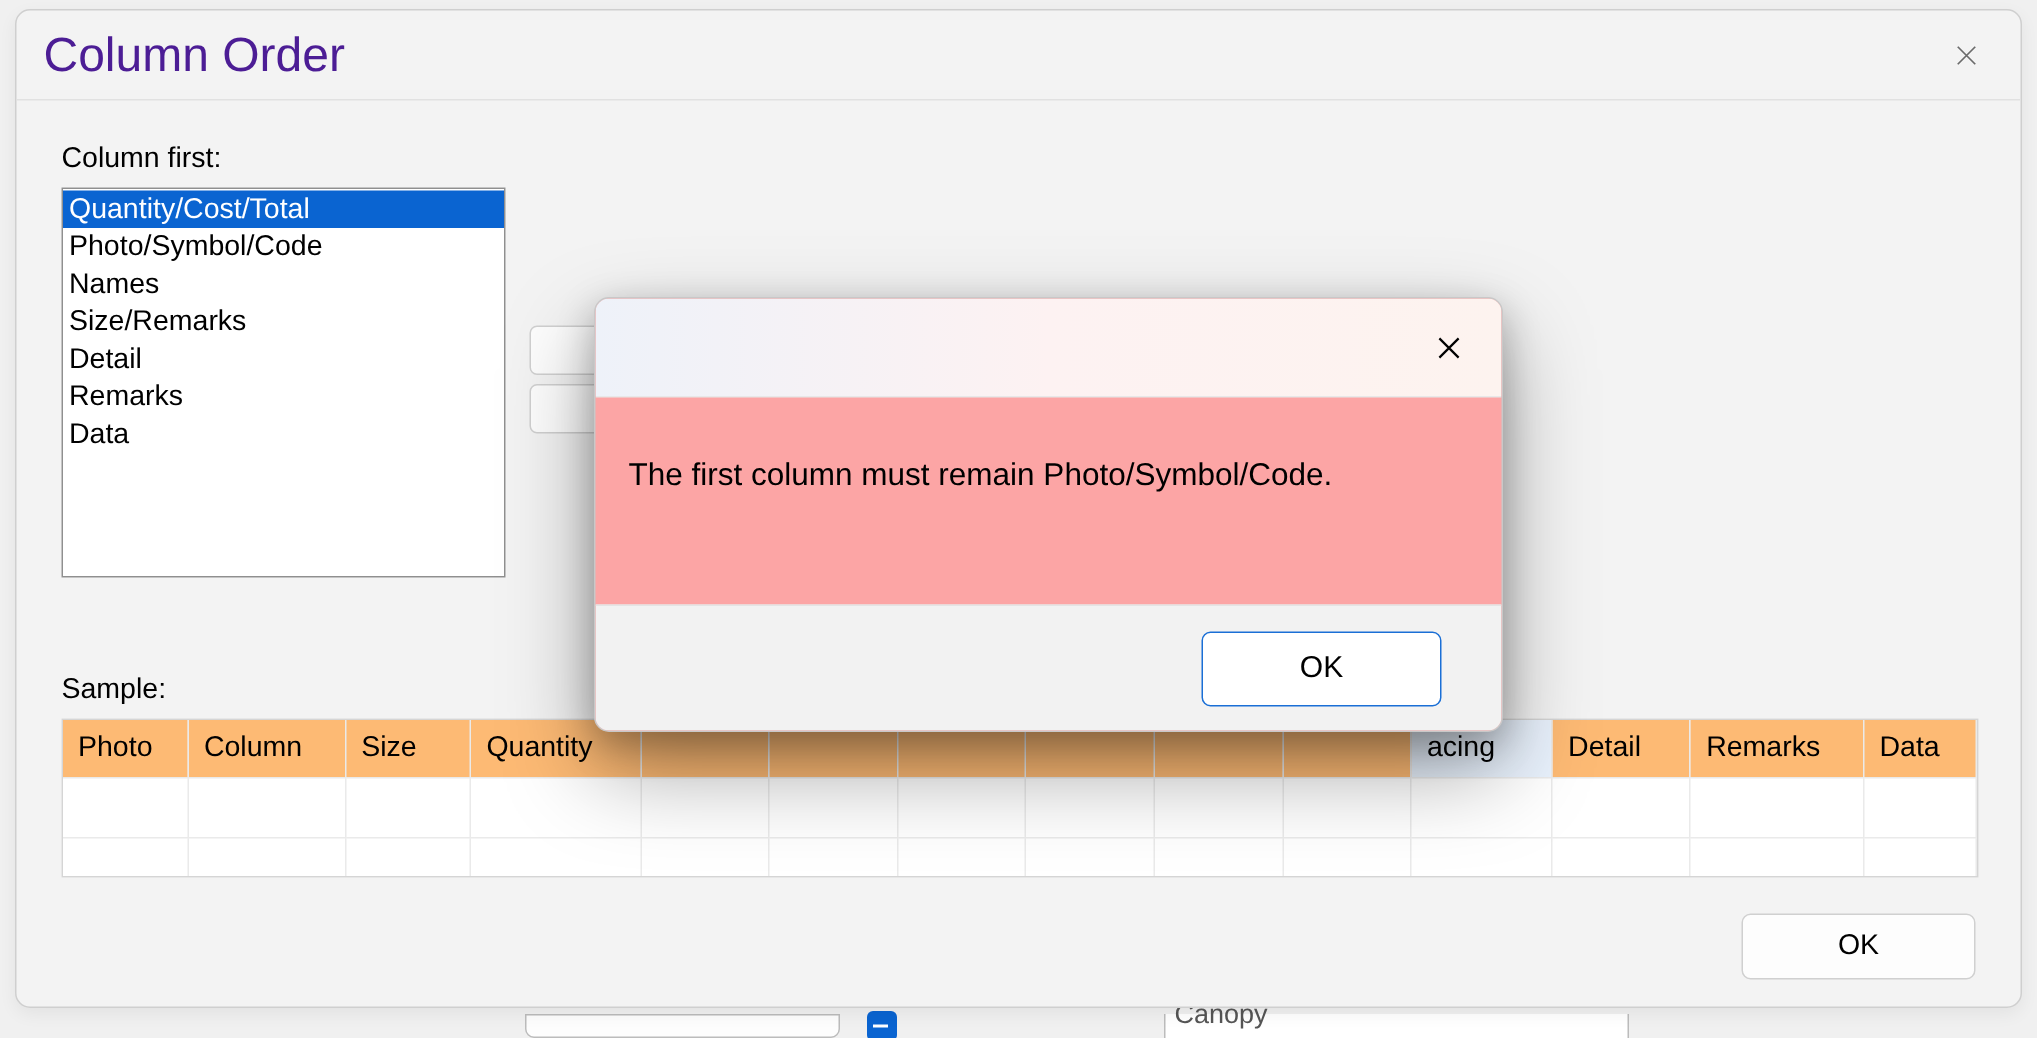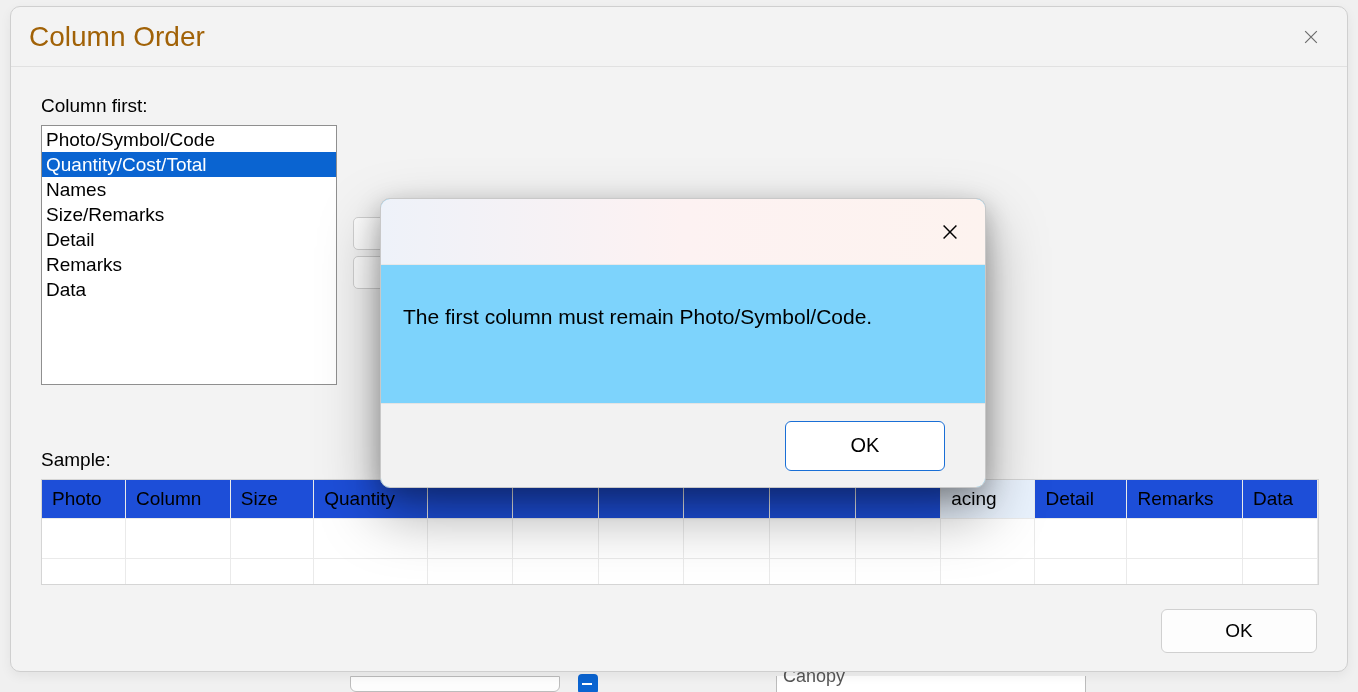--- a/index.html
+++ b/index.html
@@ -23,22 +23,22 @@
     box-shadow: 0 4px 12px rgba(0,0,0,0.06);
   }
   .dialog-titlebar {
     height: 60px;
     display: flex;
     align-items: center;
     padding: 0 22px 0 18px;
     border-bottom: 1px solid #e1e1e1;
   }
   .dialog-title {
-    font-size: 28px;
-    color: #a16207;
+    font-size: 32px;
+    color: #4c1d95;
     font-weight: 400;
   }
   .dialog-close {
     margin-left: auto;
     width: 28px; height: 28px;
     display: flex; align-items: center; justify-content: center;
     color: #6b6b6b;
     cursor: pointer;
   }
   .dialog-close svg { width: 20px; height: 20px; stroke: currentColor; stroke-width: 1.4; }
@@ -106,21 +106,21 @@
     width: 100%;
     table-layout: fixed;
     font-size: 19px;
   }
   .sample-table th {
     text-align: left;
     font-weight: 400;
     padding: 6px 10px;
     border-right: 1px solid #eaeaea;
     border-bottom: 1px solid #eaeaea;
-    background: #1d4ed8;
+    background: #fdba74;
     height: 38px;
   }
   .sample-table th.hl {
     background: #e9f2fd;
   }
   .sample-table td {
     border-right: 1px solid #eaeaea;
     border-bottom: 1px solid #eaeaea;
     height: 40px;
   }
@@ -167,23 +167,23 @@
     background: #fff;
   }
   .bg-box2-text{
     position:absolute; left:6px; top:-10px;
     font-size:18px; color:#555;
   }
 
   
   .alert {
     position: absolute;
-    left: 380px; top: 198px;
+    left: 396px; top: 198px;
     width: 606px; height: 290px;
-    background: #7dd3fc;
+    background: #fca5a5;
     border: 1px solid #c8c8c8;
     border-radius: 10px;
     box-shadow: 0 26px 60px rgba(0,0,0,0.35), 0 8px 24px rgba(0,0,0,0.25);
     overflow: hidden;
   }
   .alert-top {
     height: 66px;
     background: linear-gradient(to right, #eef2f9 0%, #fdf2f2 50%, #fdf3ef 100%);
     border-bottom: 1px solid #e8e8e8;
     display:flex; align-items:center; justify-content:flex-end;
@@ -238,22 +238,22 @@
         </svg>
     </span>
   </div>
 
   <div class="dialog-body">
 
     <div class="section-label">Column first:</div>
 
     <div class="order-row">
       <div class="listbox" id="listbox">
+          <div class="listbox-item selected">Quantity/Cost/Total</div>
           <div class="listbox-item">Photo/Symbol/Code</div>
-          <div class="listbox-item selected">Quantity/Cost/Total</div>
           <div class="listbox-item">Names</div>
           <div class="listbox-item">Size/Remarks</div>
           <div class="listbox-item">Detail</div>
           <div class="listbox-item">Remarks</div>
           <div class="listbox-item">Data</div>
         </div>
       <div class="move-buttons">
         <button class="move-btn"></button>
         <button class="move-btn"></button>
       </div>

